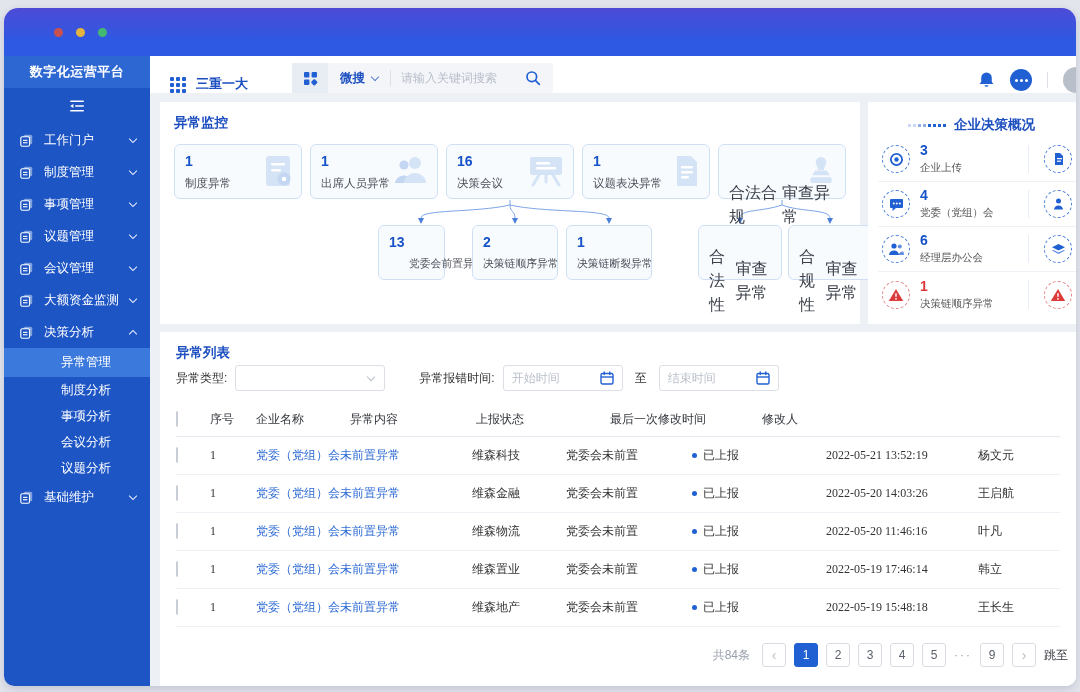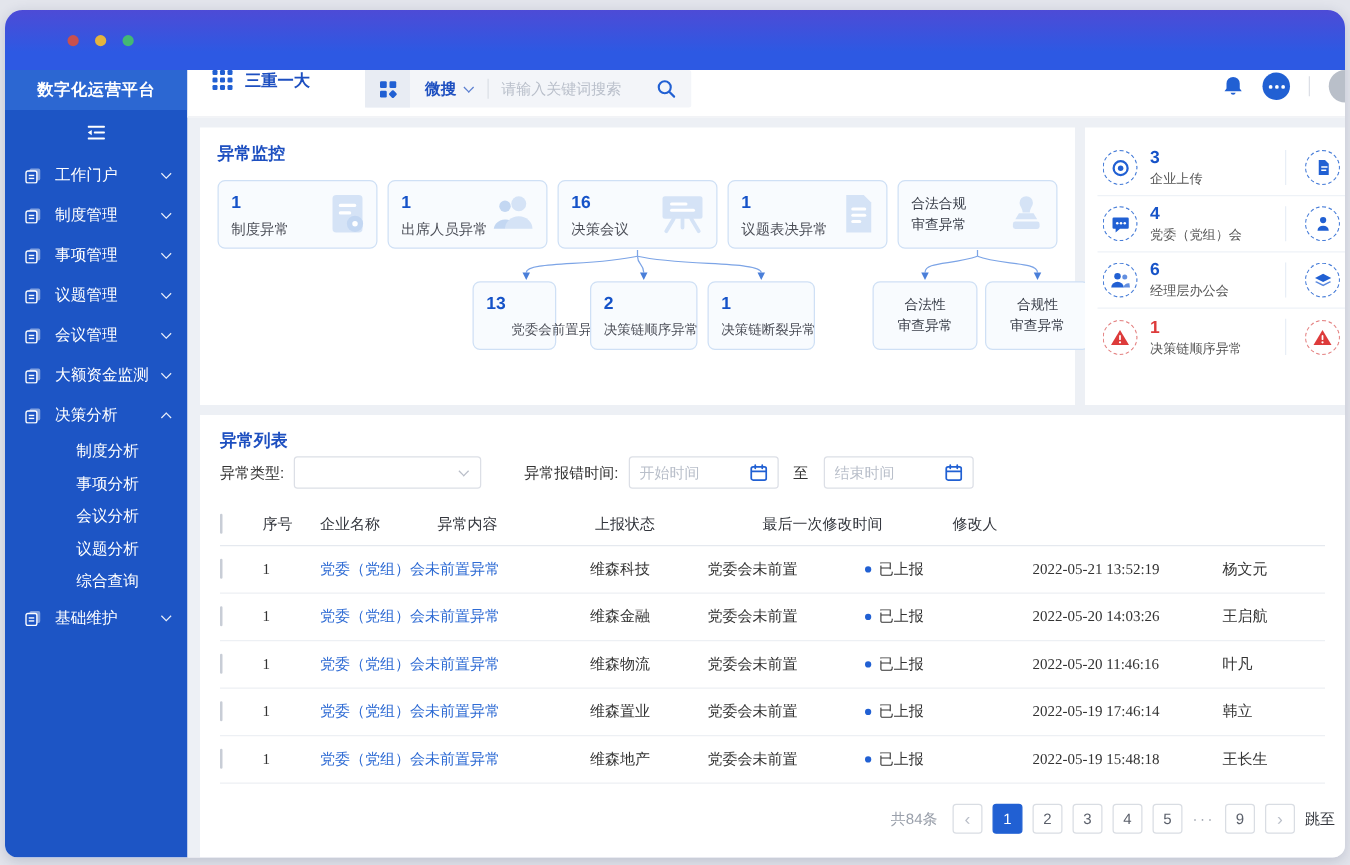--- a/index.html
+++ b/index.html
@@ -13,21 +13,21 @@
   .sb-title{height:32px;background:#2c67d2;display:flex;align-items:center;justify-content:center;font-weight:bold;font-size:13px;letter-spacing:.5px;}
   .sb-collapse{height:36px;display:flex;align-items:center;justify-content:center;cursor:pointer;}
   .sb-item{height:32px;display:flex;align-items:center;padding:0 14px 0 16px;gap:11px;cursor:pointer;}
   .sb-item .chev{margin-left:auto;}
   .chev{width:6px;height:6px;border-right:1.4px solid rgba(255,255,255,.9);border-bottom:1.4px solid rgba(255,255,255,.9);transform:rotate(45deg);margin-top:-3px;}
   .chev.up{transform:rotate(-135deg);margin-top:3px;}
   .sb-sub{height:26px;display:flex;align-items:center;padding-left:57px;cursor:pointer;}
   .sb-sub.active{background:#3c79dc;height:29px;}
   
   .main{flex:1;display:flex;flex-direction:column;background:#edf0f5;min-width:0;}
-  .topbar{height:38px;background:#fff;display:flex;align-items:flex-start;padding-left:20px;flex-shrink:0;border-bottom:1px solid #eef0f4;}
+  .topbar{height:38px;background:#fff;display:flex;align-items:flex-end;padding-left:20px;flex-shrink:0;border-bottom:1px solid #eef0f4;}
   .grid-icon{display:grid;grid-template-columns:repeat(3,4px);grid-gap:2px;margin-right:10px;}
   .grid-icon i{width:4px;height:4px;background:#2160d3;border-radius:1px;}
   .app-name{font-weight:bold;font-size:13px;color:#1d4fc0;}
   .searchwrap{display:flex;align-items:center;height:30px;background:#f3f5f9;margin-left:44px;border-radius:2px;}
   .launchertile{width:36px;height:30px;background:#e8ecf3;display:flex;align-items:center;justify-content:center;cursor:pointer;}
   .engine{font-size:12.5px;color:#1d4fc0;font-weight:bold;margin:0 7px 0 12px;}
   .chev-blue{width:6px;height:6px;border-right:1.4px solid #5b7fd0;border-bottom:1.4px solid #5b7fd0;transform:rotate(45deg);margin:-3px 12px 0 0;}
   .vdiv{width:1px;height:16px;background:#dcdfe6;}
   .search-input{border:0;background:transparent;width:130px;font-size:12px;padding:0 10px;outline:none;color:#333;font-family:inherit;}
   .search-input::placeholder{color:#b9bfca;}
@@ -40,21 +40,21 @@
   
   .content{flex:1;padding:8px 0 0 10px;display:flex;flex-direction:column;gap:8px;overflow:hidden;}
   .row1{display:flex;gap:8px;height:222px;flex-shrink:0;}
   .panel{background:#fff;}
   .monitor{flex:1;padding:12px 14px;position:relative;min-width:0;}
   .sec-title{font-size:13.5px;font-weight:bold;color:#1d4fc0;}
   .cards{display:flex;gap:8px;margin-top:12px;}
   .card{width:128px;height:55px;border:1px solid #cfe0f5;background:#f8fbfe;border-radius:6px;padding:8px 10px;position:relative;flex-shrink:0;}
   .card-val{font-size:14px;font-weight:bold;color:#1653c8;}
   .card-label{font-size:11.5px;color:#4c4f58;margin-top:7px;white-space:nowrap;}
-  .card-2line{display:flex;flex-direction:column;justify-content:center;font-size:11px;color:#3a3f4a;line-height:1.5;height:100%;}
+  .card-2line{display:flex;justify-content:center;font-size:16px;color:#3a3f4a;line-height:1.5;height:100%;margin-top:28px;}
   .card-2line.center{align-items:center;}
   .card-icon{position:absolute;right:8px;top:9px;}
   .subrow{position:relative;height:55px;}
   .subcard{position:absolute;top:0;height:55px;}
   .cline{stroke:#7ca4e6;fill:none;stroke-width:1;}
   .carrow{fill:#4a7fd9;}
   
   .overview{width:208px;flex-shrink:0;padding:10px 0 0 10px;position:relative;overflow:hidden;}
   .ov-head{display:flex;align-items:center;gap:8px;margin:4px 0 3px 30px;}
   .dotdeco{display:flex;gap:2px;align-items:center;}
@@ -185,34 +185,34 @@
         <svg width="13" height="13" viewBox="0 0 13 13">
             <rect x="3.5" y="0.8" width="8.7" height="9.5" rx="1.5" fill="rgba(255,255,255,.45)"></rect>
             <rect x="0.8" y="2.8" width="8.7" height="9.5" rx="1.5" fill="#1d55c5" stroke="#fff" stroke-width="1.1"></rect>
             <rect x="3" y="5.8" width="4.4" height="1.1" fill="#fff"></rect>
             <rect x="3" y="8.2" width="4.4" height="1.1" fill="#fff"></rect>
           </svg>
         <span>决策分析</span>
           <span class="chev up"></span>
       </div>
 
+      <div class="sb-sub active">
+          <span>异常管理</span>
+        </div>
       <div class="sb-sub">
           <span>制度分析</span>
         </div>
       <div class="sb-sub">
           <span>事项分析</span>
         </div>
       <div class="sb-sub">
           <span>会议分析</span>
         </div>
       <div class="sb-sub">
           <span>议题分析</span>
-        </div>
-      <div class="sb-sub">
-          <span>综合查询</span>
         </div>
 
       <div class="sb-item">
         <svg width="13" height="13" viewBox="0 0 13 13">
             <rect x="3.5" y="0.8" width="8.7" height="9.5" rx="1.5" fill="rgba(255,255,255,.45)"></rect>
             <rect x="0.8" y="2.8" width="8.7" height="9.5" rx="1.5" fill="#1d55c5" stroke="#fff" stroke-width="1.1"></rect>
             <rect x="3" y="5.8" width="4.4" height="1.1" fill="#fff"></rect>
             <rect x="3" y="8.2" width="4.4" height="1.1" fill="#fff"></rect>
           </svg>
         <span>基础维护</span>
@@ -369,20 +369,33 @@
               <div class="card subcard" style="left:614px;width:84px;">
                 <div class="card-2line center">
                   <span>合规性</span>
                   <span>审查异常</span>
                 </div>
               </div>
             </div>
           </div>
 
           <div class="panel overview">
+            <div class="ov-head">
+              <span class="dotdeco">
+                  <i></i>
+                  <i></i>
+                  <i></i>
+                  <i></i>
+                  <i></i>
+                  <i></i>
+                  <i></i>
+                  <i></i>
+                </span>
+              <span class="ov-title">企业决策概况</span>
+            </div>
             <div class="ov-row">
               <span class="ring">
                   <svg width="15" height="15" viewBox="0 0 15 15">
                     <circle cx="7.5" cy="7.5" r="5.6" fill="none" stroke="#2160d3" stroke-width="1.8"></circle>
                     <circle cx="7.5" cy="7.5" r="2.2" fill="#2160d3"></circle>
                   </svg>
                 </span>
               <span>
                   <div class="ov-val">3</div>
                   <div class="ov-label">企业上传</div>

